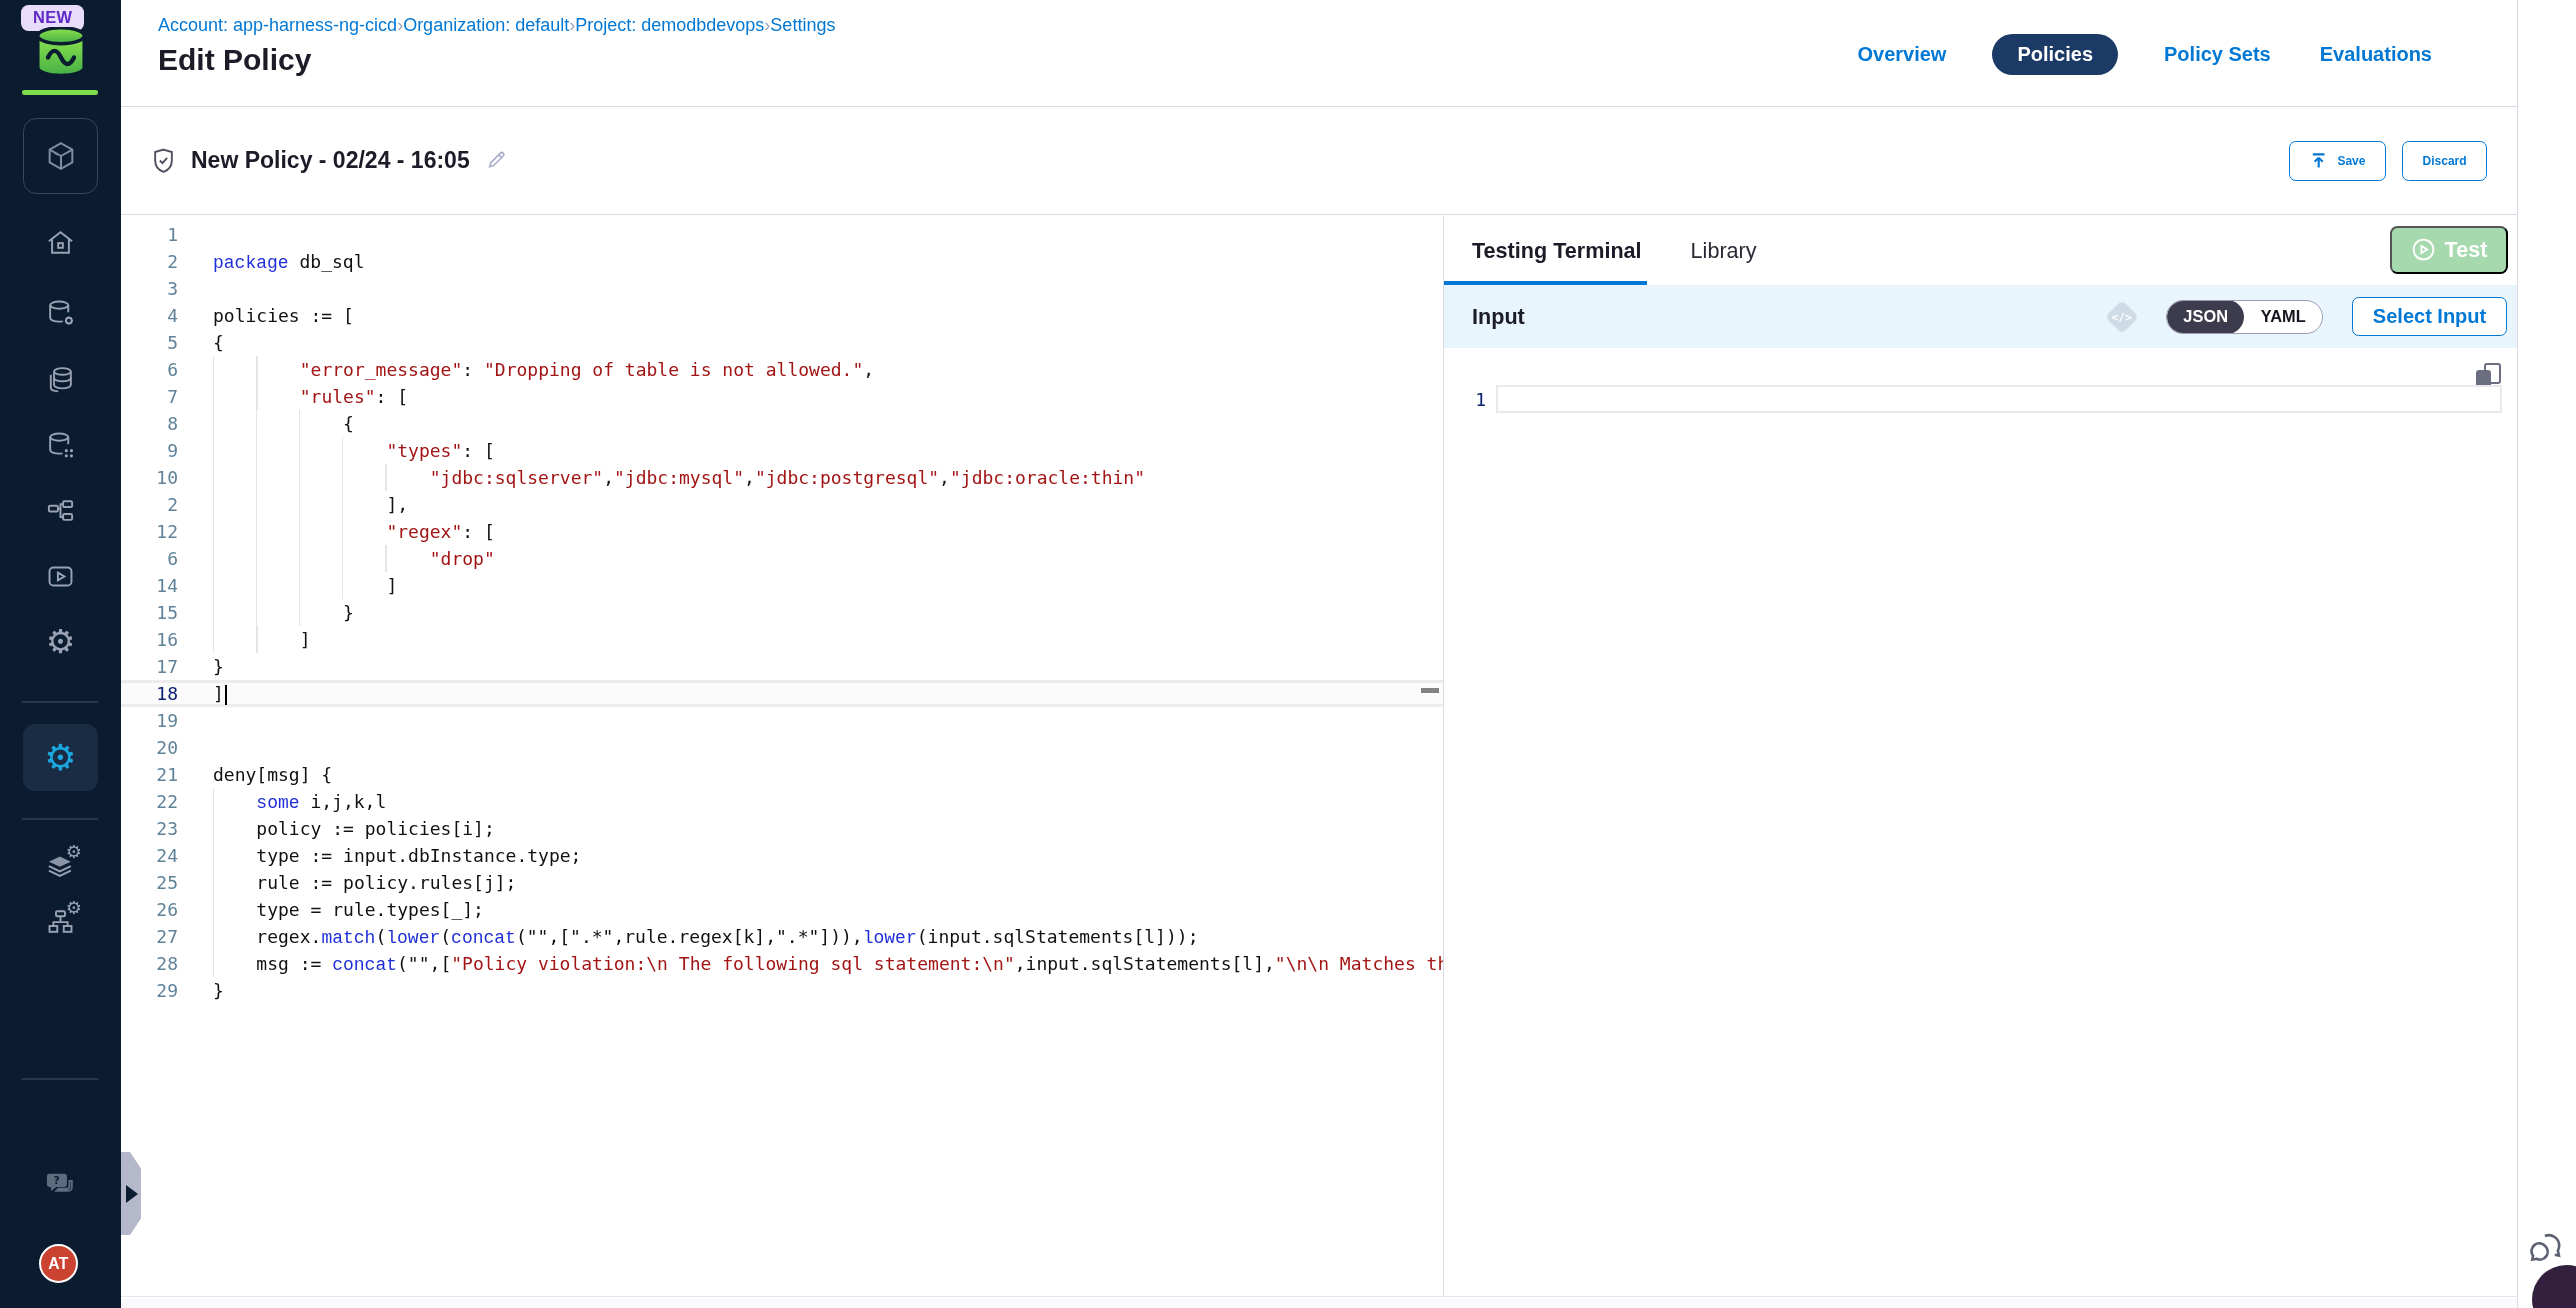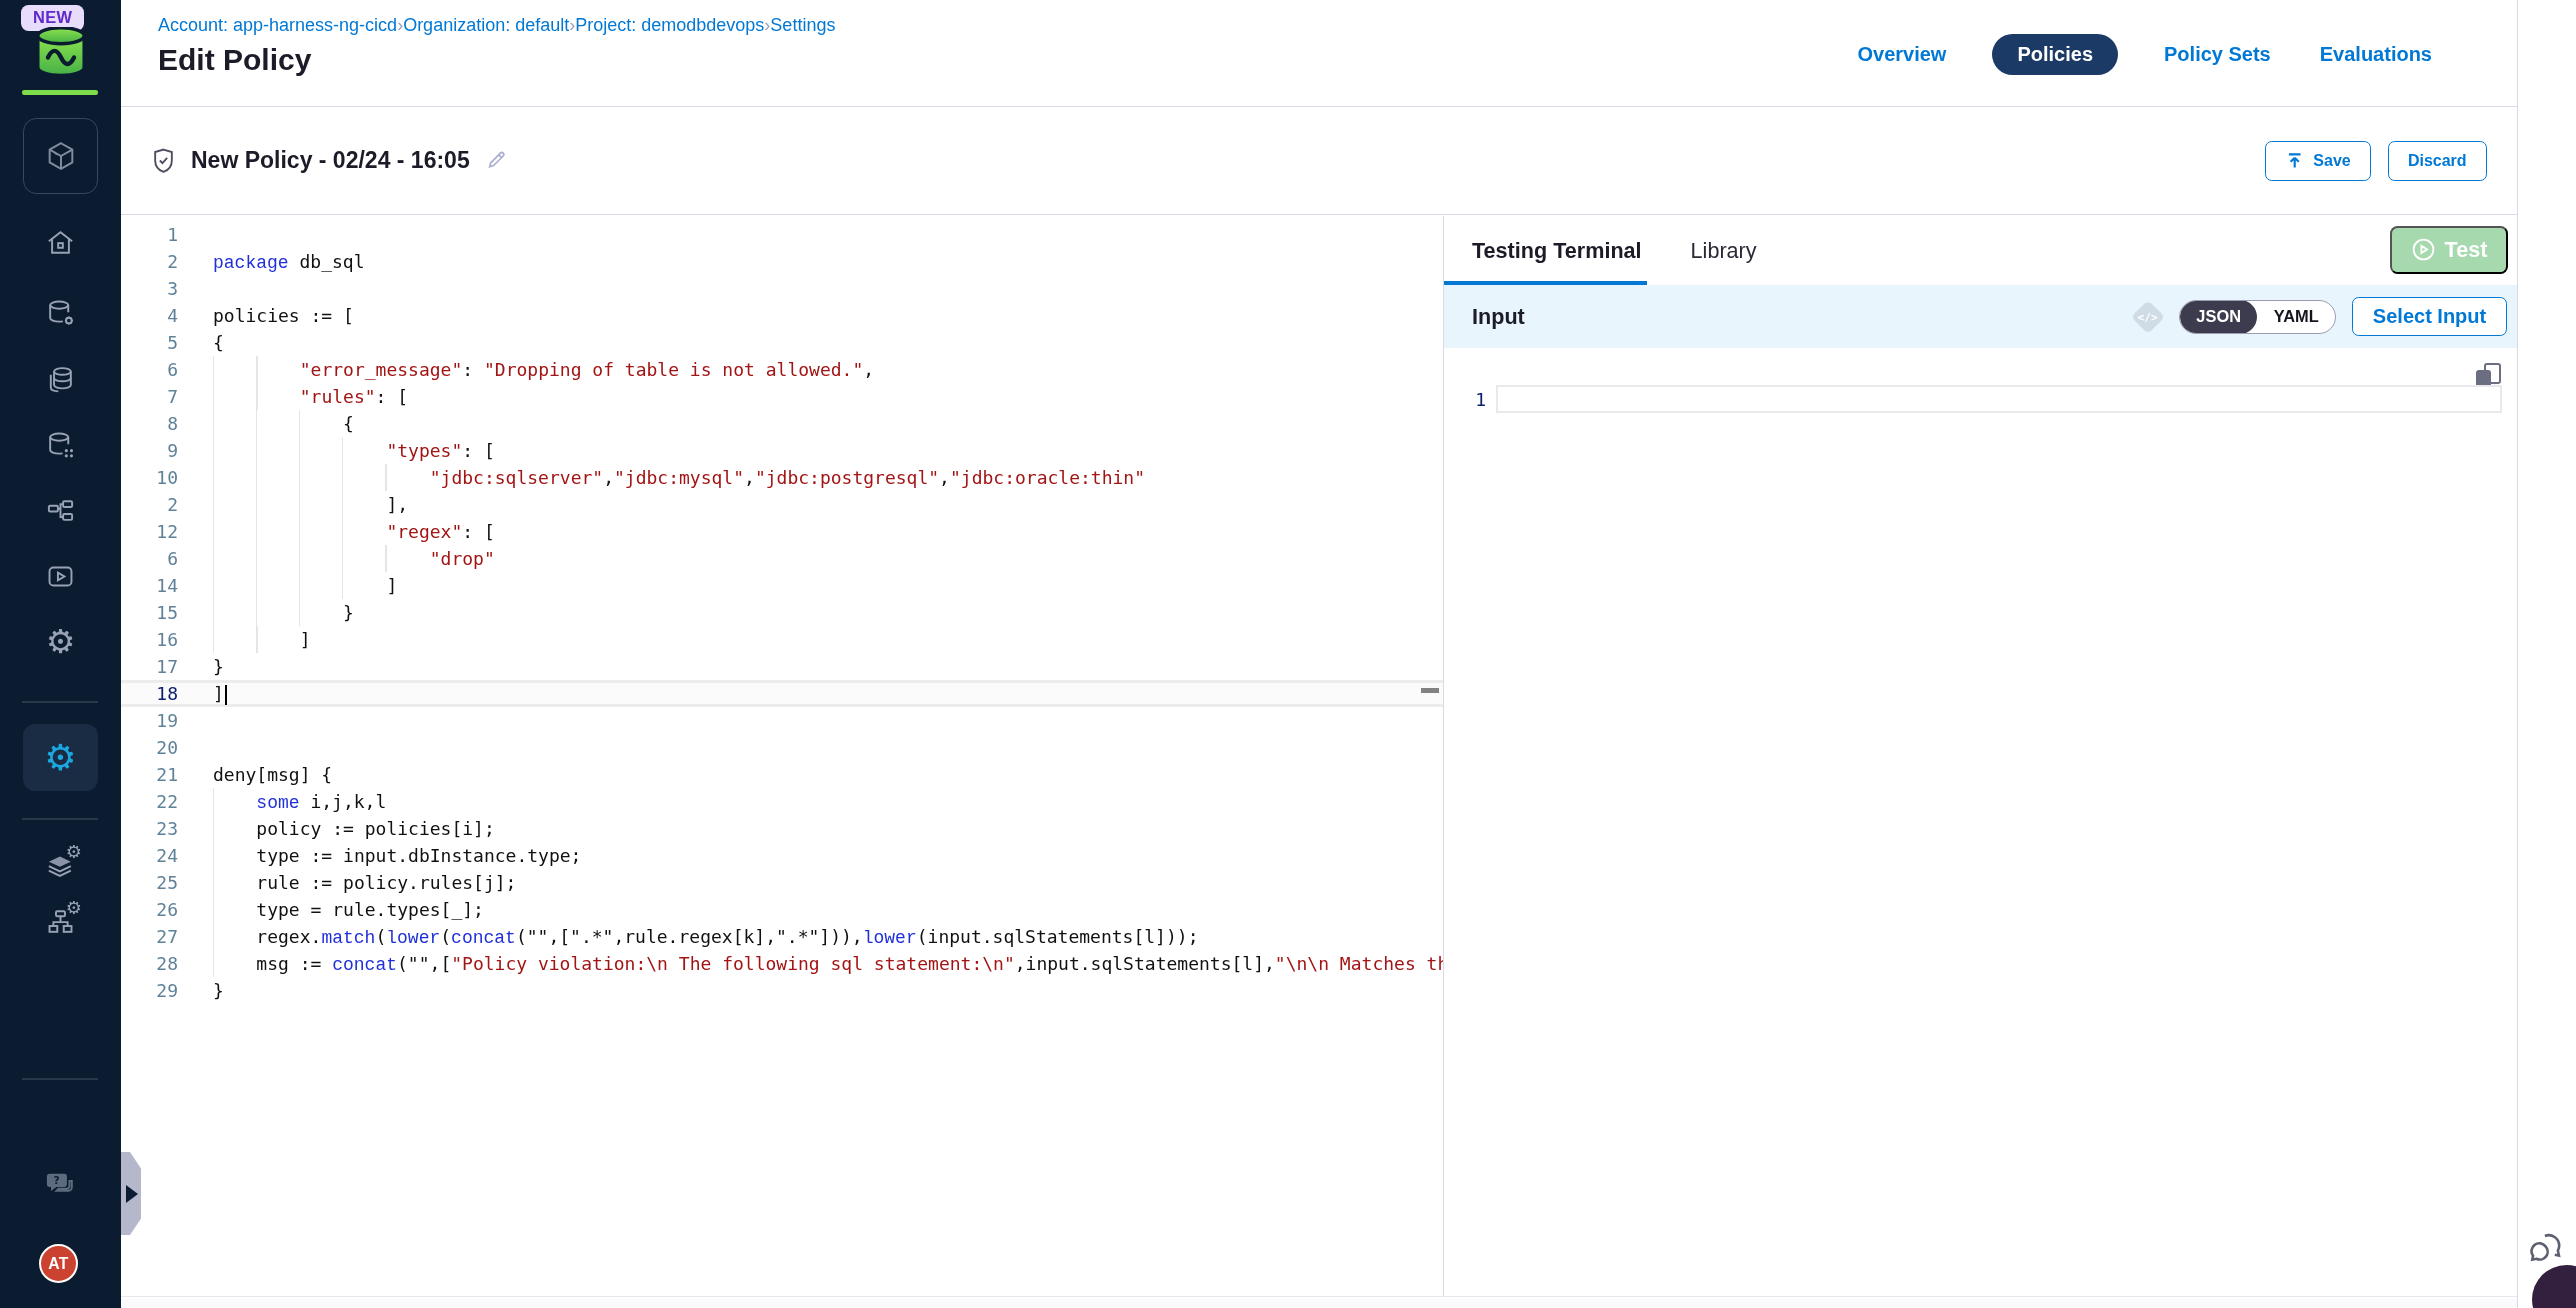--- a/index.html
+++ b/index.html
@@ -32,21 +32,21 @@
   .crumb-sep { color:#9ba3b5; font-size:18px; }
   .page-title { position:absolute; left:37px; top:43px; font-size:30px; font-weight:bold; color:#1c1c28; }
   .header-tabs { position:absolute; right:82px; top:34px; display:flex; align-items:center; gap:43px; }
   .header-tab { font-size:20px; font-weight:600; color:var(--accent,#0278d5); padding:9px 3px; }
   .header-tab.active { background:var(--nav-pill,#1b3a66); color:#fff; border-radius:24px; padding:9px 25px; }
 
   .toolbar { position:relative; height:108px; border-bottom:1.5px solid #d9dae6; display:flex; align-items:center; }
   .toolbar-left { display:flex; align-items:center; gap:15px; margin-left:30px; }
   .policy-name { font-size:23px; font-weight:600; color:#1c1c28; }
   .toolbar-right { position:absolute; right:30px; display:flex; gap:16.4px; }
-  .btn-outline { display:flex; align-items:center; gap:9px; height:40px; padding:0 19.4px; border:1.5px solid var(--accent,#0278d5); border-radius:6.7px; background:#fff; color:var(--accent,#0278d5); font-size:16px; font-weight:600; }
+  .btn-outline { display:flex; align-items:center; gap:9px; height:40px; padding:0 19.4px; border:1.5px solid var(--accent,#0278d5); border-radius:6.7px; background:#fff; color:var(--accent,#0278d5); font-size:12px; font-weight:600; }
 
   
   .workspace { position:absolute; top:216px; left:0; width:2396px; height:1081px; display:flex; border-bottom:1.5px solid #e6e6ef; }
   .code-editor { position:relative; width:1322px; height:100%; overflow:hidden; background:#fff; }
   .code-lines { padding-top:4.5px; font-family:"DejaVu Sans Mono", monospace; font-size:18px; }
   .code-line { display:flex; height:27px; line-height:27px; white-space:pre; }
   .code-line .ln { width:57px; text-align:right; color:#5f8299; flex:none; user-select:none; }
   .code-line .code-text { margin-left:35px; flex:1; background-repeat:no-repeat; }
   .code-text.guides { background-image:repeating-linear-gradient(to right,#e4e4e9 0 1.5px,transparent 1.5px 43px); }
   .code-line.active { background:#fbfbfb; border-top:3px solid #ececec; border-bottom:3px solid #ececec; line-height:21px; }
@@ -58,21 +58,21 @@
   .overview-mark { position:absolute; right:3.7px; top:472px; width:18px; height:4.5px; background:#5a5a5a; opacity:.75; }
 
   
   .terminal { position:relative; flex:1; border-left:1.5px solid #d9dae6; background:#fff; display:flex; flex-direction:column; }
   .term-tabs { position:relative; height:69px; display:flex; align-items:center; }
   .term-tab { font-size:21.6px; color:#1c1c28; margin-left:28px; }
   .term-tab.active { font-weight:bold; }
   .term-tab.lib { margin-left:49px; color:#2a2a36; }
   .tab-underline { position:absolute; left:0; bottom:0; width:203px; height:4.5px; background:var(--accent,#0278d5); }
   .test-btn { position:absolute; right:9px; top:9.7px; width:118px; height:48px; background:var(--test-green,#a6d9ad); border-radius:7.5px; color:#fff; font-size:21.6px; font-weight:bold; display:flex; align-items:center; justify-content:center; gap:9px; }
-  .input-row { height:63px; background:var(--input-row,#e8f5fc); display:flex; align-items:center; padding:0 10.4px 0 28px; }
+  .input-row { height:63px; background:var(--input-row,#e8f5fc); display:flex; align-items:center; padding:0 10.4px 0 28px;gap:13px; }
   .input-label { font-size:21.6px; font-weight:600; color:#1c1c28; flex:1; }
   .code-diamond { width:24px; height:24px; background:#cfdce6; border-radius:5.2px; transform:rotate(45deg); display:flex; align-items:center; justify-content:center; margin-right:19.4px; }
   .code-diamond span { transform:rotate(-45deg); color:#fff; font-size:11.2px; font-weight:bold; font-family:"DejaVu Sans Mono",monospace; }
   .format-toggle { display:flex; align-items:center; height:34px; border:1.5px solid #9b9cb1; border-radius:18px; background:#fff; overflow:hidden; margin-right:16.4px; }
   .fmt-seg { font-size:16.4px; font-weight:bold; padding:0 16.4px; height:34px; display:flex; align-items:center; color:#14151f; }
   .fmt-seg.selected { background:var(--toggle-dark,#3c3c4e); color:#fff; border-radius:18px; }
   .select-input-btn { height:39px; padding:0 19.4px; border:1.5px solid var(--accent,#0278d5); border-radius:6.7px; background:#fff; color:var(--accent,#0278d5); font-size:20px; font-weight:600; display:flex; align-items:center; }
   .term-editor { position:relative; flex:1; background:#fff; }
   .copy-icon { position:absolute; top:15px; right:16.4px; width:25px; height:28px; }
   .copy-icon .back { position:absolute; right:0; top:0; width:16.4px; height:21px; border:2.2px solid #6b6d80; border-radius:3px; }

